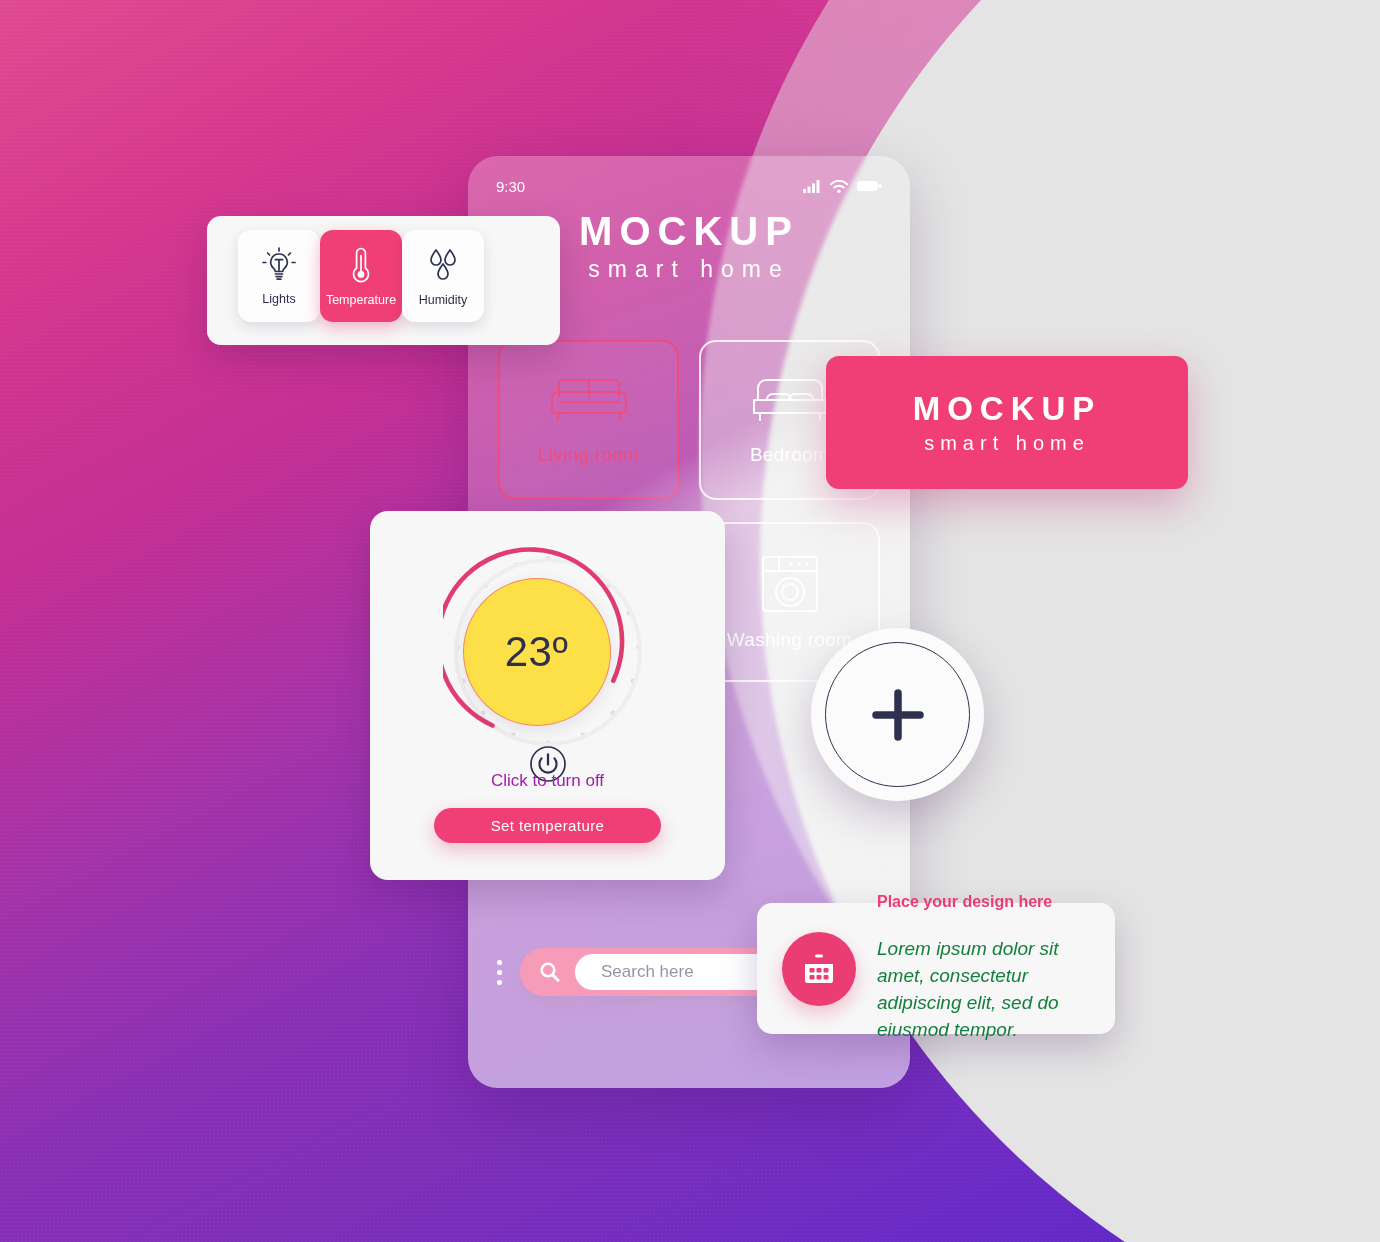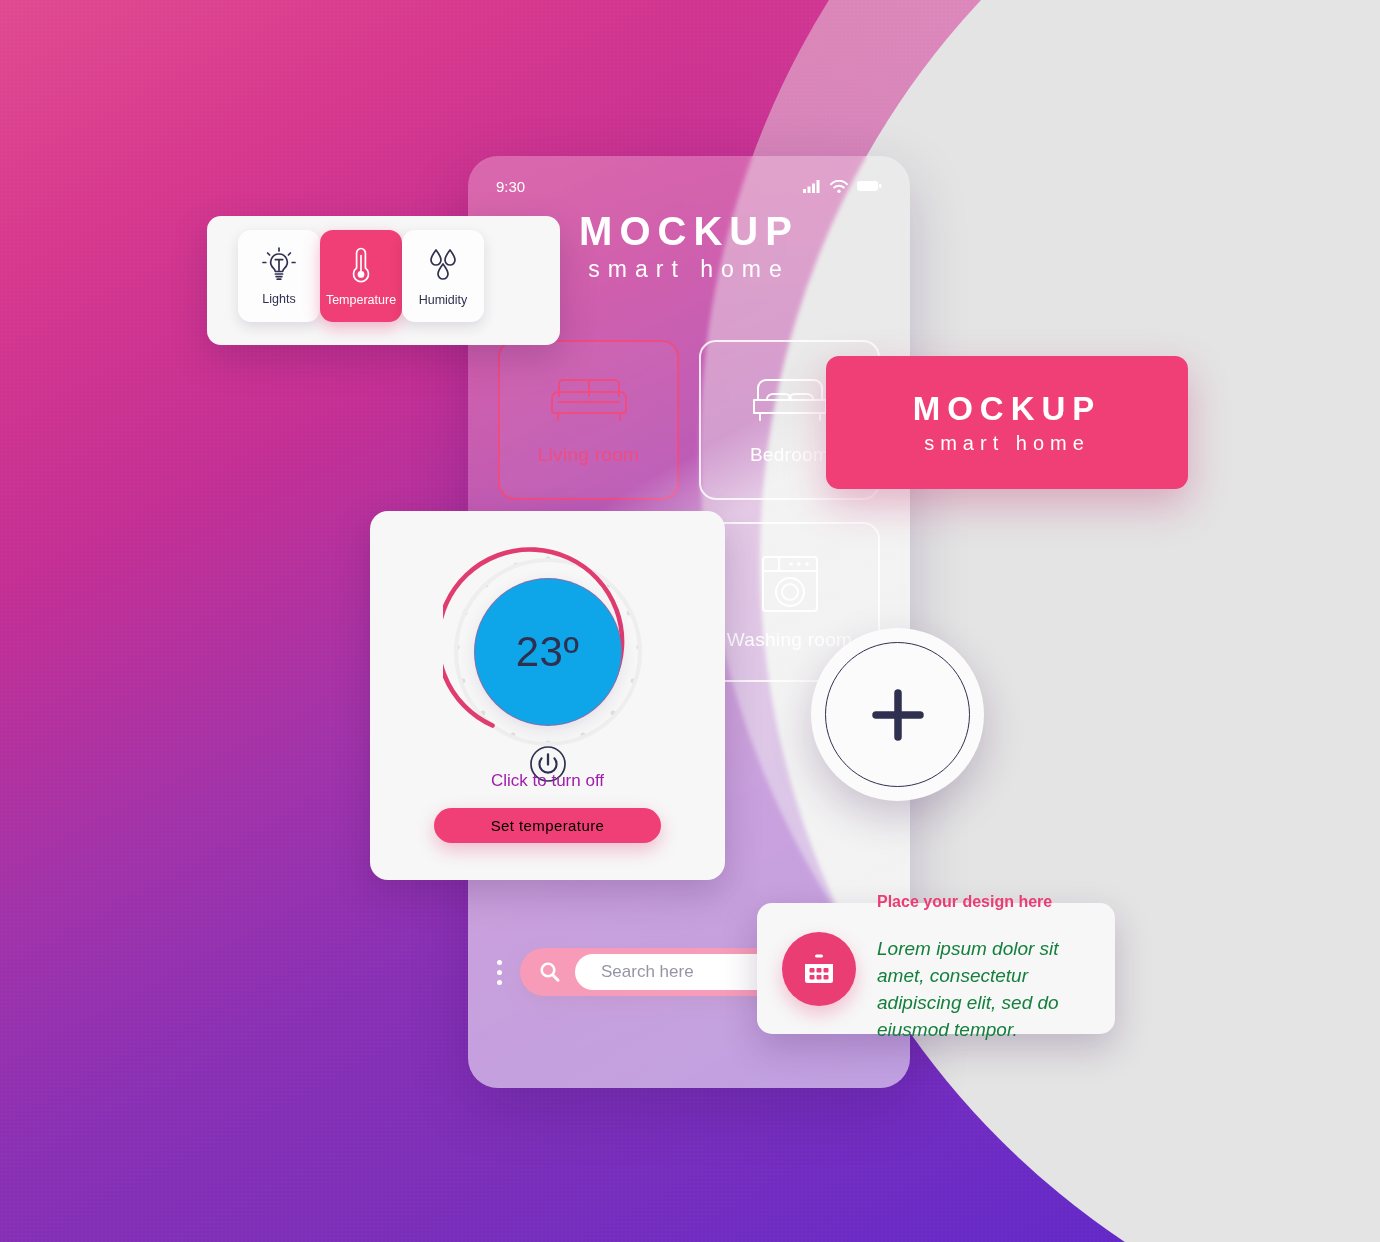--- a/index.html
+++ b/index.html
@@ -176,40 +176,40 @@
   .thermo{
     left:370px; top:511px; width:355px; height:369px;
     border-radius:18px;
   }
   .dial-wrap{
     position:absolute; left:50%; top:36px; transform:translateX(-50%);
     width:210px; height:210px;
   }
   .dial-svg{ position:absolute; left:0; top:0; }
   .dial-inner{
-    position:absolute; left:31px; top:31px;
+    position:absolute; left:20px; top:31px;
     width:148px; height:148px; border-radius:50%;
-    background:#0ea5e9;
+    background:#fde047;
     box-shadow:0 5px 16px rgba(60,30,90,.10), inset 0 0 0 1px rgba(0,0,0,0);
     border:1px solid rgba(236,63,118,.55);
     display:flex; align-items:center; justify-content:center;
   }
   .dial-temp{ font-size:42px; font-weight:400; color:#2f3050; letter-spacing:.5px; }
 
   .power-ico{
     position:absolute; left:50%; top:234px; transform:translateX(-50%);
   }
   .power-cap{
     position:absolute; left:0; top:260px; width:100%;
     text-align:center; font-size:17px; color:#a21caf; font-weight:500;
   }
   .set-btn{
     position:absolute; left:64px; bottom:37px;
     width:227px; height:35px; border-radius:18px;
-    background:#ef3f76; color:#000000;
+    background:#ef3f76; color:#ffffff;
     display:flex; align-items:center; justify-content:center;
     font-size:15px; font-weight:400; letter-spacing:.4px;
     border:none; cursor:pointer;
     box-shadow:0 7px 18px rgba(225,50,110,.30);
     font-family:"Liberation Sans", sans-serif;
   }
 
   
   .plus-btn{
     position:absolute; left:811px; top:628px;

